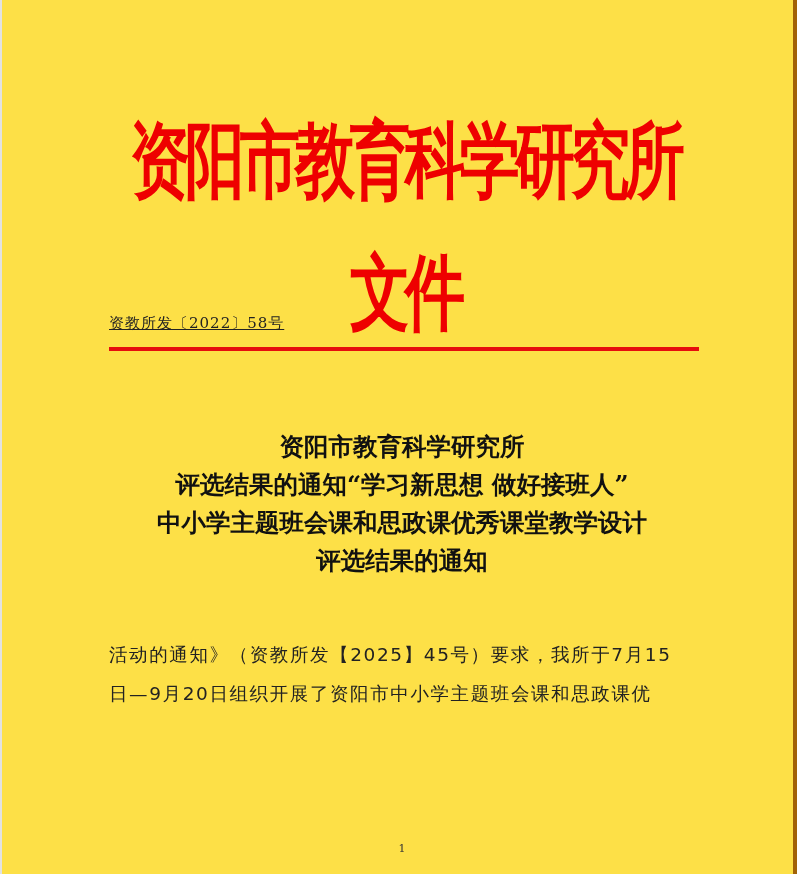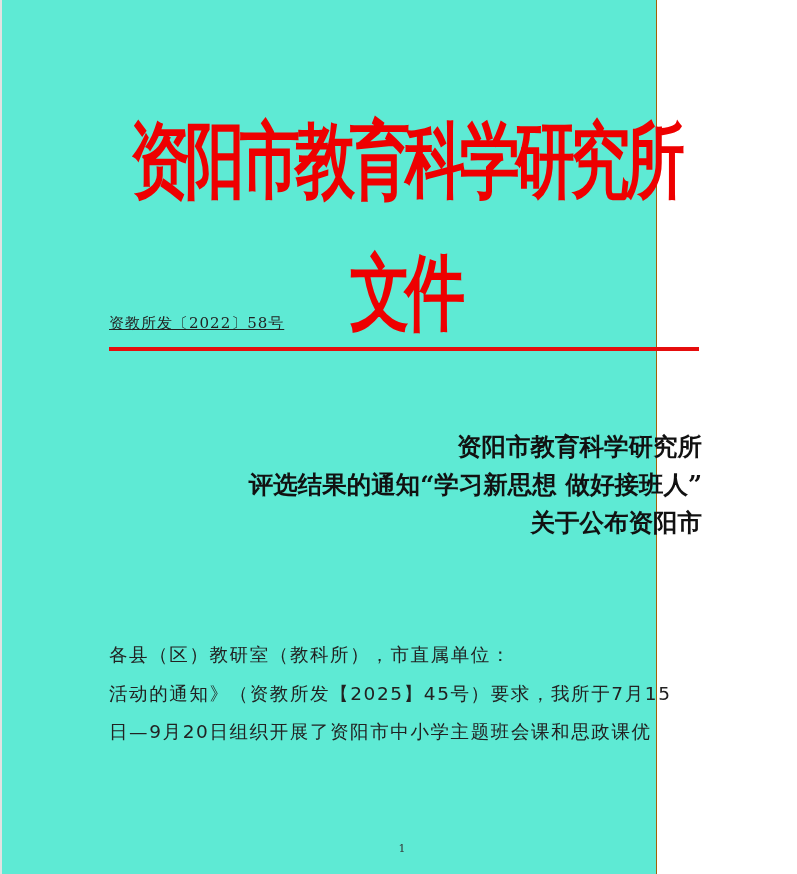--- a/index.html
+++ b/index.html
@@ -1,37 +1,37 @@
 <!DOCTYPE html>
 <html><head>
 <meta charset="utf-8">
 <style>
   html, body { margin: 0; padding: 0; }
   body {
     width: 797px; height: 874px; background: #ffffff; position: relative; overflow: hidden;
   }
   .page {
-    position: absolute; left: 0; top: 0; width: 657px; height: 874px; background: #5eead4;
-    border-left: 2px solid #e2e2e2; border-right: 1px solid #a16207; box-sizing: border-box;
+    position: absolute; left: 0; top: 0; width: 797px; height: 874px; background: #fde047;
+    border-left: 2px solid #e2e2e2; border-right: 4px solid #a16207; box-sizing: border-box;
   }
   .doc-header {
     position: absolute; left: 110px; top: 112px; width: 586px; height: 96px;
     color: #ee0000; font-family: "DejaVu Serif", serif; font-weight: bold;
     font-size: 60px; line-height: 96px; text-align: center; letter-spacing: -5px;
     transform: scaleY(1.38); transform-origin: center center;
   }
   .doc-number {
     position: absolute; left: 107px; top: 314px; width: 590px; 
     font-family: "DejaVu Serif", serif; font-size: 15px; color: #222; letter-spacing: 1px; text-decoration: underline;
   }
   .red-rule {
     position: absolute; left: 107px; top: 347px; width: 590px; height: 4px; background: #e60d0d;
   }
   .title-block {
-    position: absolute; left: 100px; top: 428px; width: 600px; text-align: right;
+    position: absolute; left: 100px; top: 428px; width: 600px; text-align: center;
     font-family: "DejaVu Serif", serif; font-weight: bold; font-size: 24.5px; color: #111;
     line-height: 38px; letter-spacing: 0px;
   }
   .title-line { display: block; white-space: nowrap; }
   .body-text {
     position: absolute; left: 107px; top: 636px; width: 600px;
     font-family: "DejaVu Sans", sans-serif; font-size: 18.5px; color: #222;
     line-height: 38.5px; letter-spacing: 1.6px;
   }
   .body-line { display: block; white-space: nowrap; }
@@ -48,24 +48,24 @@
 
   <div class="doc-header">资阳市教育科学研究所文件</div>
 
   <div class="doc-number">资教所发〔2022〕58号</div>
 
   <div class="red-rule"></div>
 
   <div class="title-block">
     <span class="title-line">资阳市教育科学研究所</span>
     <span class="title-line">评选结果的通知“学习新思想  做好接班人”</span>
-    <span class="title-line">关于公布资阳市</span>
+    <span class="title-line">中小学主题班会课和思政课优秀课堂教学设计</span>
+    <span class="title-line">评选结果的通知</span>
   </div>
 
   <div class="body-text">
-    <span class="body-line">各县（区）教研室（教科所），市直属单位：</span>
     <span class="body-line">活动的通知》（资教所发【2025】45号）要求，我所于7月15</span>
     <span class="body-line">日—9月20日组织开展了资阳市中小学主题班会课和思政课优</span>
   </div>
 
   <div class="page-number">1</div>
 
 </div>
 
 </body></html>

